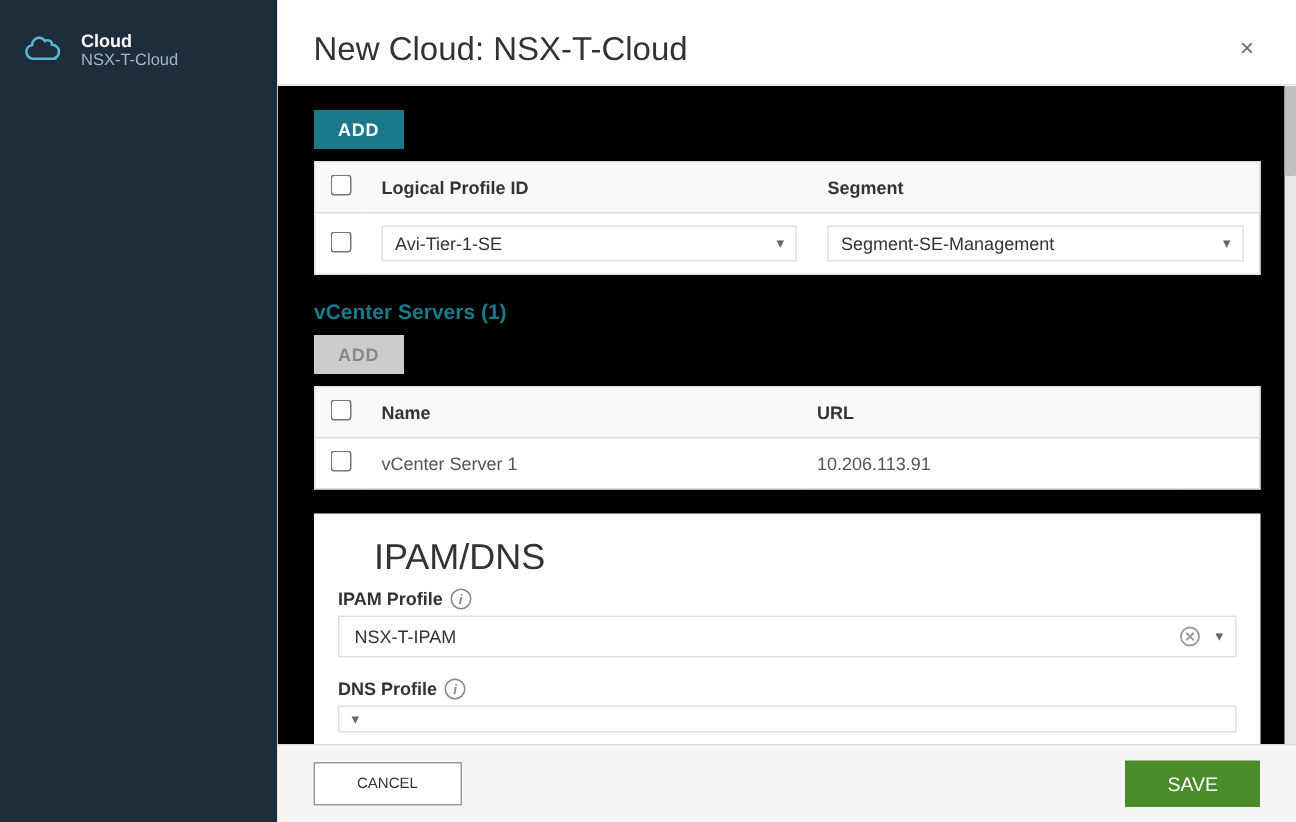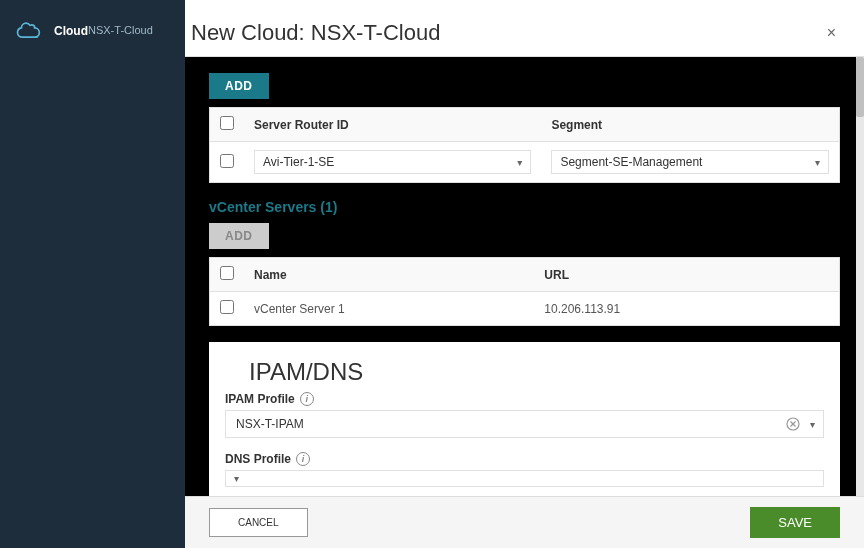--- a/index.html
+++ b/index.html
@@ -24,21 +24,21 @@
       flex-shrink: 0;
     }
     .sidebar-logo {
       display: flex;
       align-items: center;
       padding: 8px 16px;
       gap: 10px;
     }
     .sidebar-logo-text {
       display: flex;
-      flex-direction: row;
+      flex-direction: column;
     }
     .sidebar-logo-title {
       color: #ffffff;
       font-size: 12px;
       font-weight: bold;
     }
     .sidebar-logo-subtitle {
       color: #a0b8c8;
       font-size: 11px;
     }
@@ -47,21 +47,21 @@
     .main {
       flex: 1;
       display: flex;
       flex-direction: column;
       background: #ffffff;
       height: 100%;
     }
 
     
     .main-header {
-      padding: 20px 24px 10px 6px;
+      padding: 20px 24px 10px 24px;
       border-bottom: 1px solid #e0e0e0;
       background: #ffffff;
       display: flex;
       align-items: center;
       justify-content: space-between;
     }
     .main-title {
       font-size: 22px;
       font-weight: 300;
       color: #333;
@@ -329,21 +329,21 @@
     <div class="content-inner">
 
       <div>
         <button class="add-btn">ADD</button>
         <table class="data-table">
           <thead>
             <tr>
               <th class="checkbox-cell">
                 <input type="checkbox" class="checkbox-input" style="">
               </th>
-              <th>Server Router ID</th>
+              <th>Logical Profile ID</th>
               <th>Segment</th>
             </tr>
           </thead>
           <tbody>
             <tr>
               <td class="checkbox-cell">
                 <input type="checkbox" class="checkbox-input" style="">
               </td>
               <td>
                 <div class="dropdown-cell">

